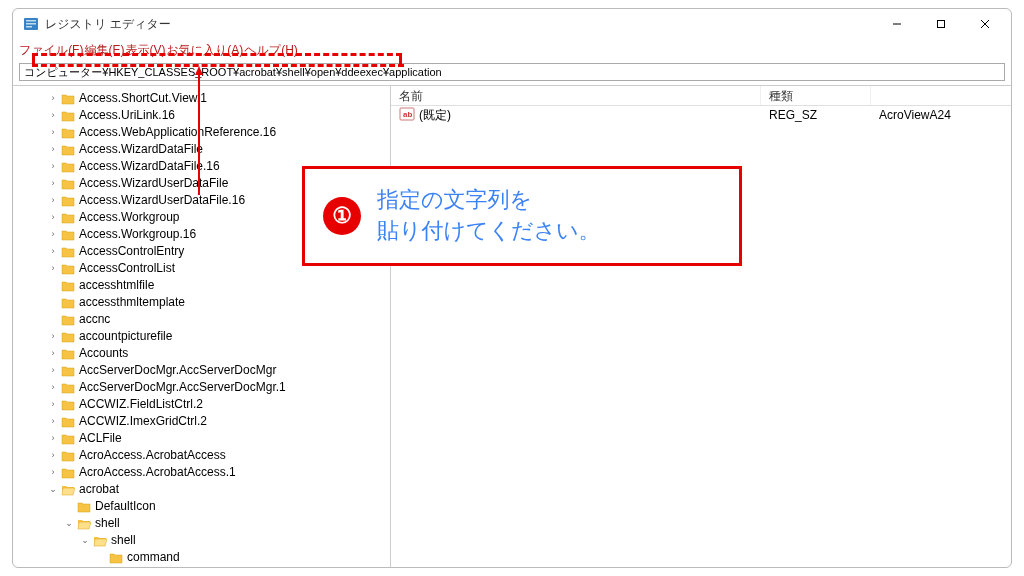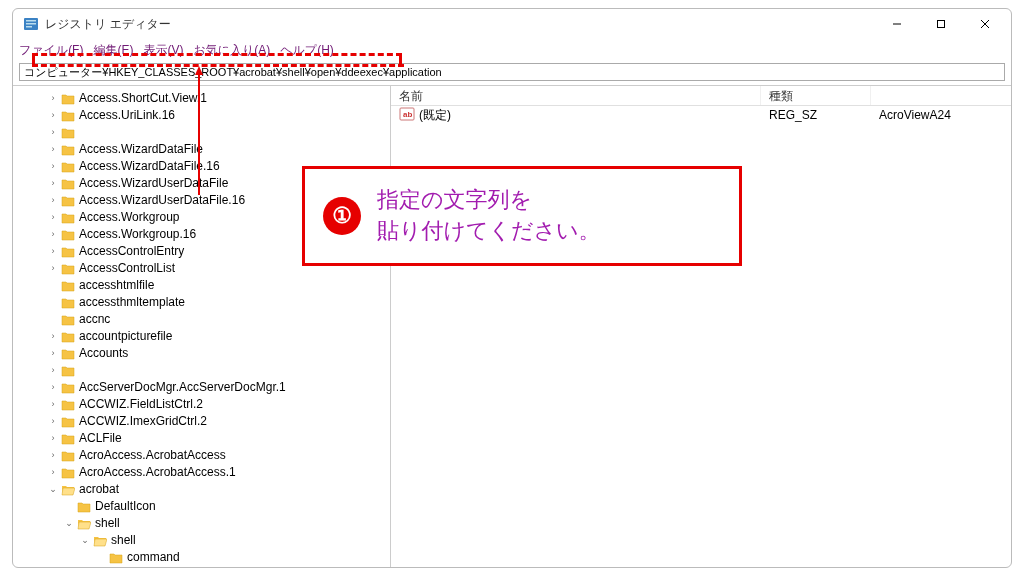--- a/index.html
+++ b/index.html
@@ -6,21 +6,21 @@
 body { background: #fff; width: 1024px; height: 576px; overflow: hidden; position: relative; }
 
 .window { width: 1000px; height: 560px; margin: 8px auto 4px; border: 1px solid #bbb; border-radius: 6px; background: #fff; display: flex; flex-direction: column; overflow: hidden; }
 
 .titlebar { height: 30px; display: flex; align-items: center; padding: 0 4px; }
 .titlebar .icon { width: 16px; height: 16px; margin: 0 6px; display: inline-flex; }
 .titlebar .title { font-size: 12px; color: #333; }
 .winctrls { margin-left: auto; display: flex; }
 .winctrls .btn { width: 44px; height: 28px; display: flex; align-items: center; justify-content: center; color: #222; }
 
-.menubar { height: 22px; padding: 0 6px; display: flex; gap: 10px; align-items: center; font-size: 12px; color: #701a75; }
+.menubar { height: 22px; padding: 0 6px; display: flex; gap: 1px; align-items: center; font-size: 12px; color: #b91c1c; }
 .menu-overlay {
   position: absolute; left: 32px; top: 53px; width: 370px; height: 12px;
   border: 3px dashed #e60000; border-bottom: none;
   pointer-events: none; z-index: 5;
 }
 
 .addressbar {
   height: 18px; border: 1px solid #aaa; margin: 2px 6px 4px; padding: 1px 4px;
   font-size: 11px; color: #000; background: #fff; white-space: nowrap; overflow: hidden;
   position: relative;
@@ -60,21 +60,21 @@
 .callout-box {
   position: absolute; left: 302px; top: 166px; z-index: 9;
   width: 440px; height: 100px; border: 3px solid #e60000; background: #fff;
   display: flex; align-items: center; padding: 0 18px; gap: 16px;
 }
 .callout-num {
   width: 38px; height: 38px; border-radius: 50%; background: #e60000; color: #fff;
   display: flex; align-items: center; justify-content: center; font-size: 22px; font-weight: bold;
   flex-shrink: 0;
 }
-.callout-text { font-size: 22px; color: #a21caf; line-height: 1.4; }
+.callout-text { font-size: 22px; color: #3b82f6; line-height: 1.4; }
 </style>
 </head>
 <body>
 
 <div class="window">
 
   <div class="titlebar">
     <span class="icon">
       <svg viewBox="0 0 16 16">
           <rect x="1" y="2" width="14" height="12" fill="#3b82c4" rx="1"></rect>
@@ -134,20 +134,21 @@
           </span>
           <span class="label">Access.UriLink.16</span>
         </div>
         <div class="node" style="padding-left: 30px;">
           <span class="chevron">›</span>
           <span class="folder-ico">
             <svg viewBox="0 0 14 12">
               <path d="M1 2h4l1 1h7v8H1z" fill="#f6c344" stroke="#d4a017" stroke-width="0.5"></path>
             </svg>
           </span>
+          <span class="label">Access.WebApplicationReference.16</span>
         </div>
         <div class="node" style="padding-left: 30px;">
           <span class="chevron">›</span>
           <span class="folder-ico">
             <svg viewBox="0 0 14 12">
               <path d="M1 2h4l1 1h7v8H1z" fill="#f6c344" stroke="#d4a017" stroke-width="0.5"></path>
             </svg>
           </span>
           <span class="label">Access.WizardDataFile</span>
         </div>
@@ -259,20 +260,21 @@
           </span>
           <span class="label">Accounts</span>
         </div>
         <div class="node" style="padding-left: 30px;">
           <span class="chevron">›</span>
           <span class="folder-ico">
             <svg viewBox="0 0 14 12">
               <path d="M1 2h4l1 1h7v8H1z" fill="#f6c344" stroke="#d4a017" stroke-width="0.5"></path>
             </svg>
           </span>
+          <span class="label">AccServerDocMgr.AccServerDocMgr</span>
         </div>
         <div class="node" style="padding-left: 30px;">
           <span class="chevron">›</span>
           <span class="folder-ico">
             <svg viewBox="0 0 14 12">
               <path d="M1 2h4l1 1h7v8H1z" fill="#f6c344" stroke="#d4a017" stroke-width="0.5"></path>
             </svg>
           </span>
           <span class="label">AccServerDocMgr.AccServerDocMgr.1</span>
         </div>

